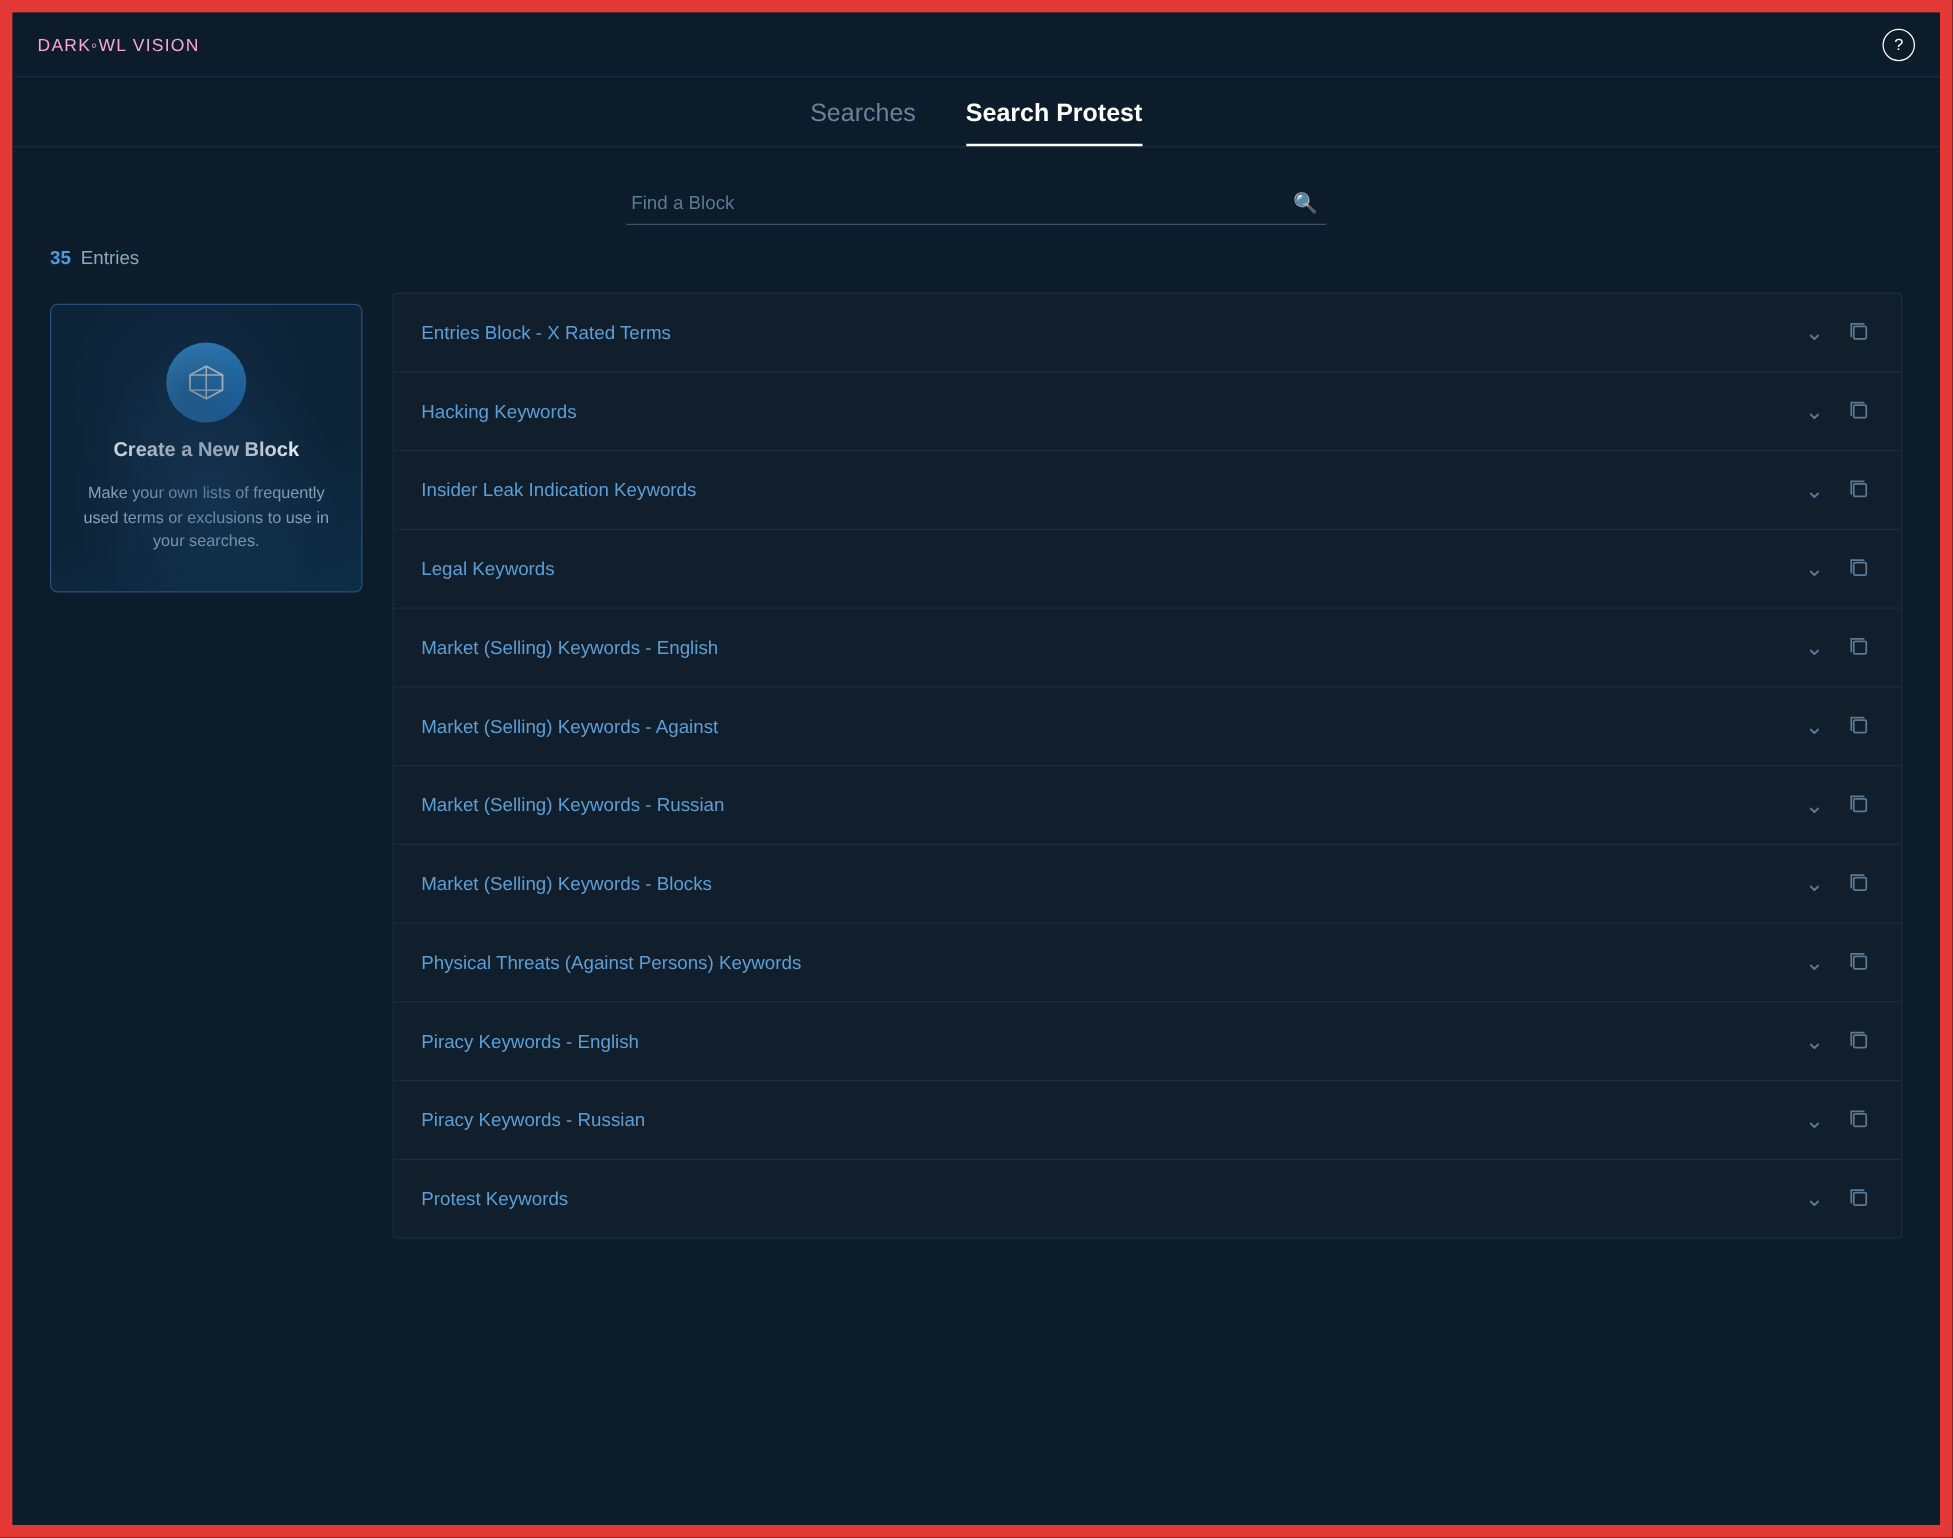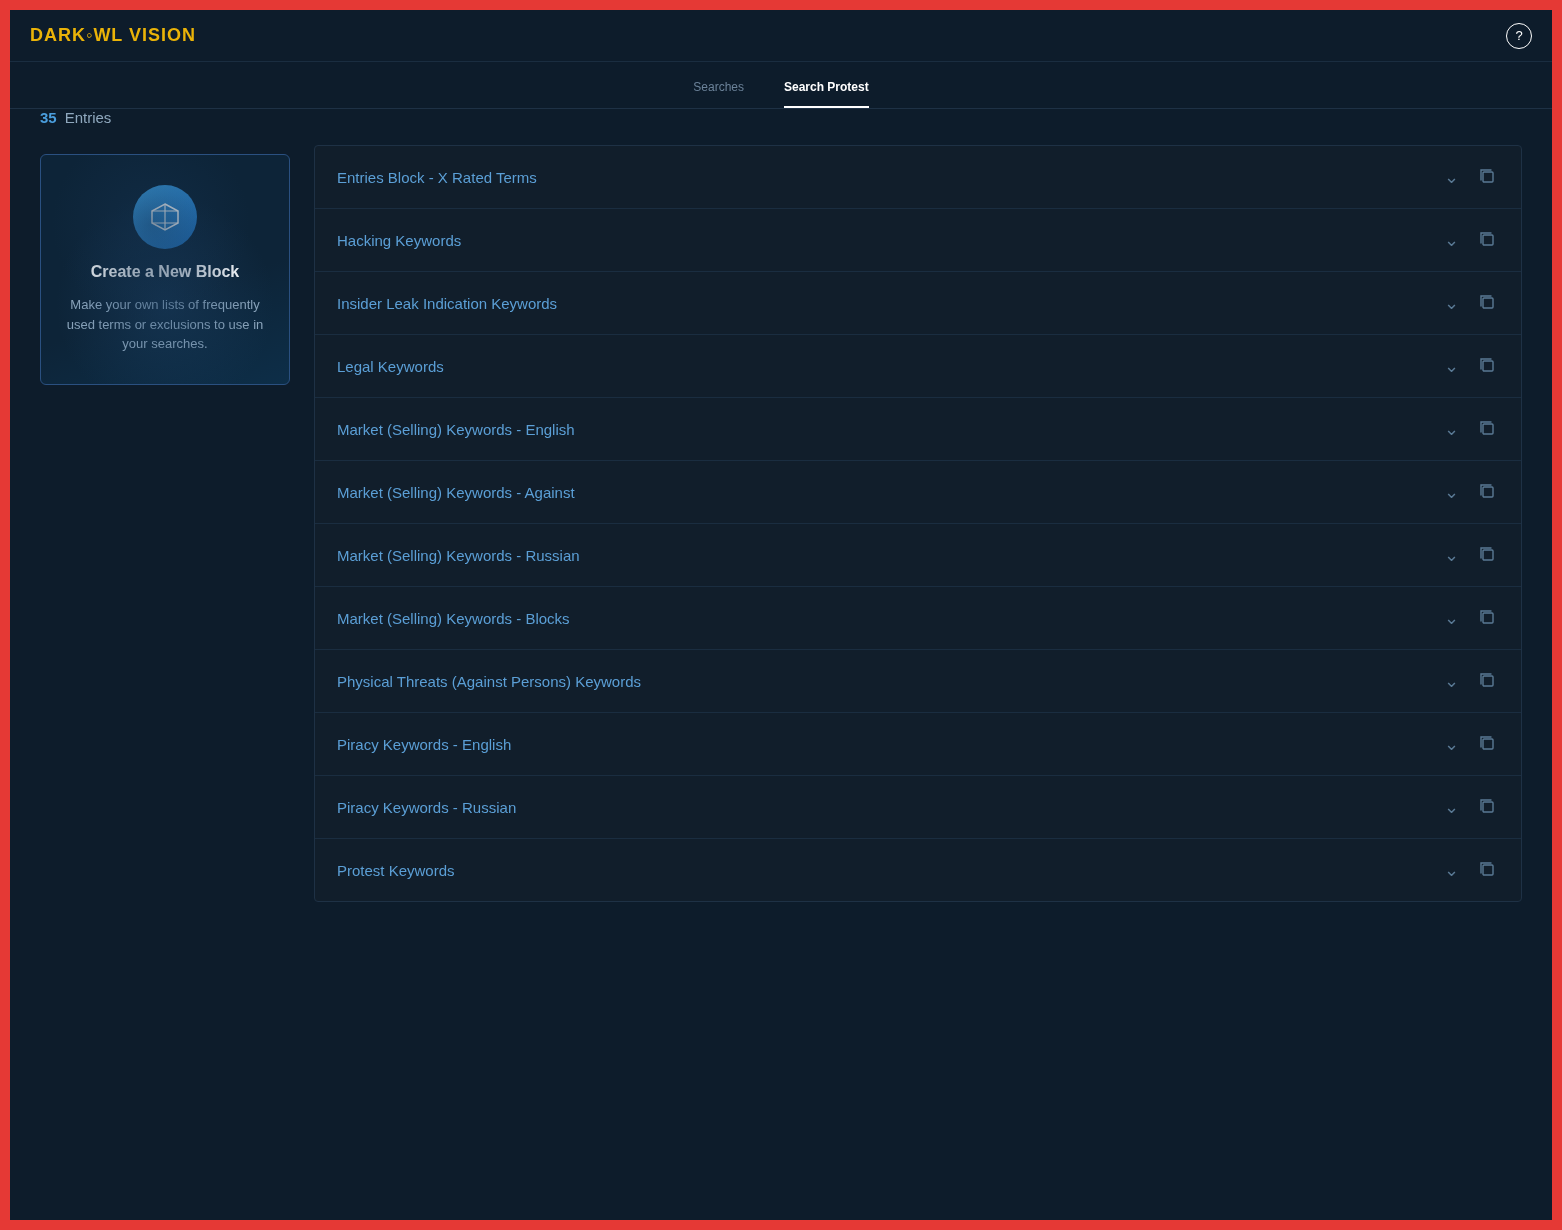--- a/index.html
+++ b/index.html
@@ -31,23 +31,23 @@
       padding: 0 20px;
       height: 52px;
       flex-shrink: 0;
     }
     #logo {
       display: flex;
       align-items: center;
       gap: 6px;
     }
     #logo-text {
-      color: #eab308;
-      font-size: 18px;
-      font-weight: 700;
+      color: #f9a8d4;
+      font-size: 14px;
+      font-weight: 400;
       letter-spacing: 1px;
     }
     #help-icon-btn {
       width: 26px;
       height: 26px;
       border: 1.5px solid #ffffff;
       border-radius: 50%;
       display: flex;
       align-items: center;
       justify-content: center;
@@ -60,21 +60,21 @@
       display: flex;
       justify-content: center;
       gap: 40px;
       padding: 18px 0 0 0;
       border-bottom: 1px solid #1e3145;
       flex-shrink: 0;
       background: #0d1c2b;
     }
     .tab-item {
       color: #6b8299;
-      font-size: 12px;
+      font-size: 20px;
       padding-bottom: 14px;
       cursor: pointer;
       position: relative;
       font-weight: 400;
     }
     .tab-item.active {
       color: #ffffff;
       font-weight: 600;
     }
     .tab-item.active::after {
@@ -263,20 +263,26 @@
 
   <div id="tabs-bar">
     <div class="tab-item">
       <span>Searches</span>
     </div>
     <div class="tab-item active">
       <span>Search Protest</span>
     </div>
   </div>
 
+  <div id="search-area">
+    <div id="search-container">
+      <input id="search-input" type="text" placeholder="Find a Block" style="">
+      <div id="search-icon-wrap">🔍</div>
+    </div>
+  </div>
 
   <div id="main-content">
 
     <div id="left-panel">
 
       <div id="entries-header">
         <span id="entries-count">35</span>
         <span style="color:#8fa8be;font-size:15px;">Entries</span>
       </div>
 

